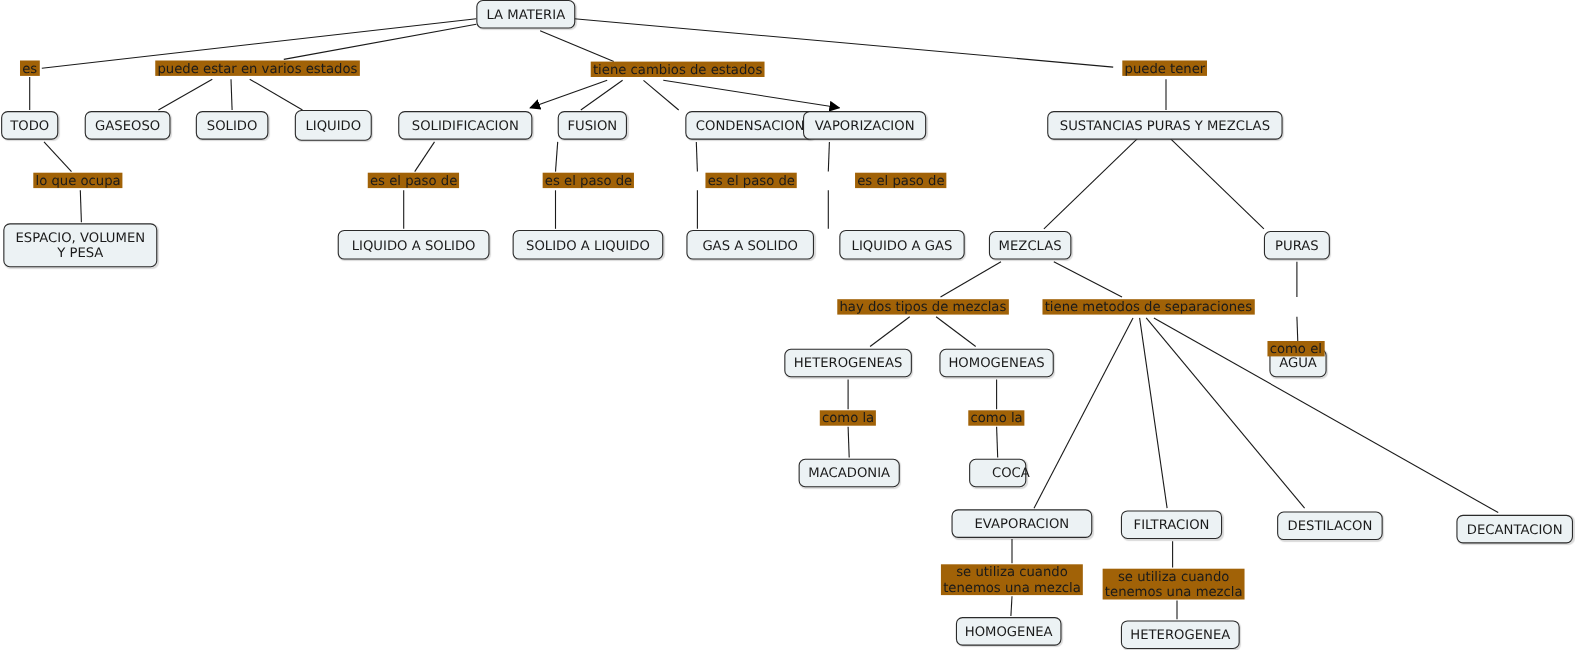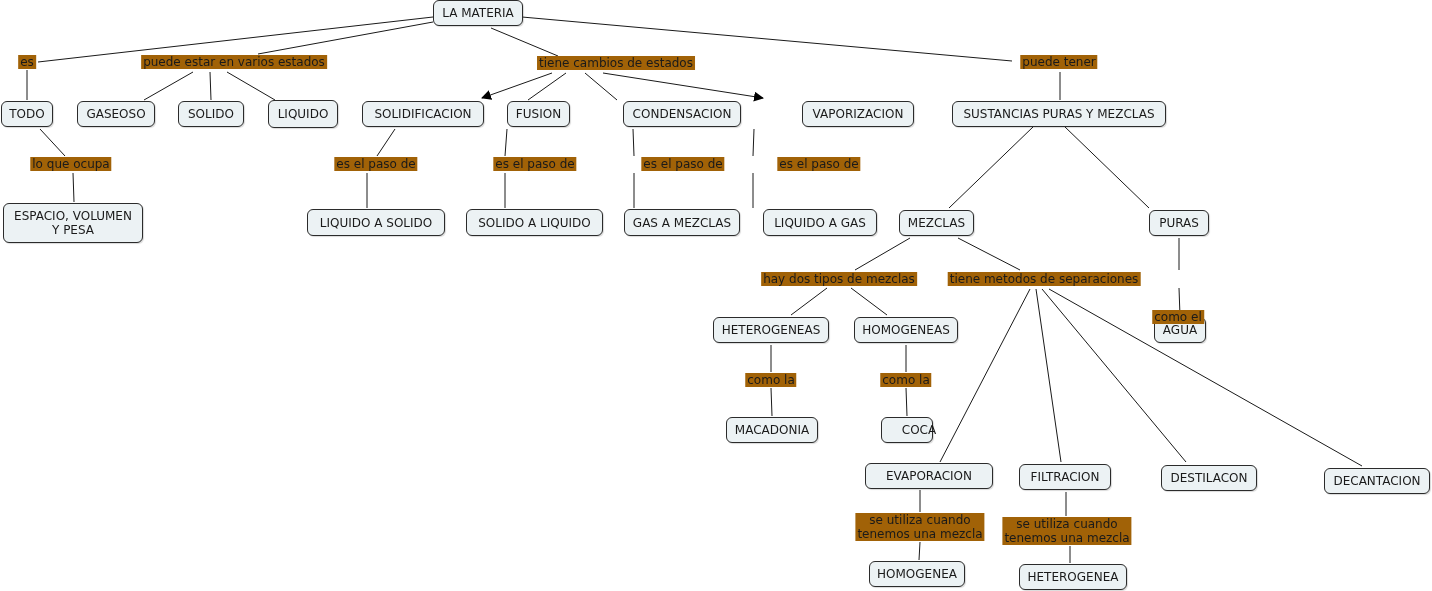--- a/index.html
+++ b/index.html
@@ -85,25 +85,25 @@
 <div class="node" style="left:1px;top:101px;width:52px;height:26px;">TODO</div>
 <div class="node" style="left:77px;top:101px;width:78px;height:26px;">GASEOSO</div>
 <div class="node" style="left:178px;top:101px;width:66px;height:26px;">SOLIDO</div>
 <div class="node" style="left:268px;top:100px;width:70px;height:28px;">LIQUIDO</div>
 <div class="node" style="left:3px;top:203px;width:140px;height:40px;">ESPACIO, VOLUMEN
 Y PESA</div>
 
 <div class="node" style="left:362px;top:101px;width:122px;height:26px;">SOLIDIFICACION</div>
 <div class="node" style="left:507px;top:101px;width:63px;height:26px;">FUSION</div>
 <div class="node" style="left:623px;top:101px;width:118px;height:26px;">CONDENSACION</div>
-<div class="node" style="left:802px;top:101px;width:112px;height:26px;">VAPORIZACION</div>
+<div class="node" style="left:730px;top:101px;width:112px;height:26px;">VAPORIZACION</div>
 
 <div class="node" style="left:307px;top:209px;width:138px;height:27px;">LIQUIDO A SOLIDO</div>
 <div class="node" style="left:466px;top:209px;width:137px;height:27px;">SOLIDO A LIQUIDO</div>
-<div class="node" style="left:624px;top:209px;width:116px;height:27px;">GAS A MEZCLAS</div>
+<div class="node" style="left:624px;top:209px;width:116px;height:27px;">GAS A SOLIDO</div>
 <div class="node" style="left:763px;top:209px;width:114px;height:27px;">LIQUIDO A GAS</div>
 
 <div class="node" style="left:952px;top:101px;width:214px;height:26px;">SUSTANCIAS PURAS Y MEZCLAS</div>
 <div class="node" style="left:899px;top:210px;width:75px;height:26px;">MEZCLAS</div>
 <div class="node" style="left:1149px;top:210px;width:60px;height:26px;">PURAS</div>
 <div class="node" style="left:1154px;top:317px;width:52px;height:26px;">AGUA</div>
 
 <div class="node" style="left:713px;top:317px;width:116px;height:26px;">HETEROGENEAS</div>
 <div class="node" style="left:854px;top:317px;width:104px;height:26px;">HOMOGENEAS</div>
 <div class="node" style="left:726px;top:417px;width:92px;height:26px;">MACADONIA</div>

